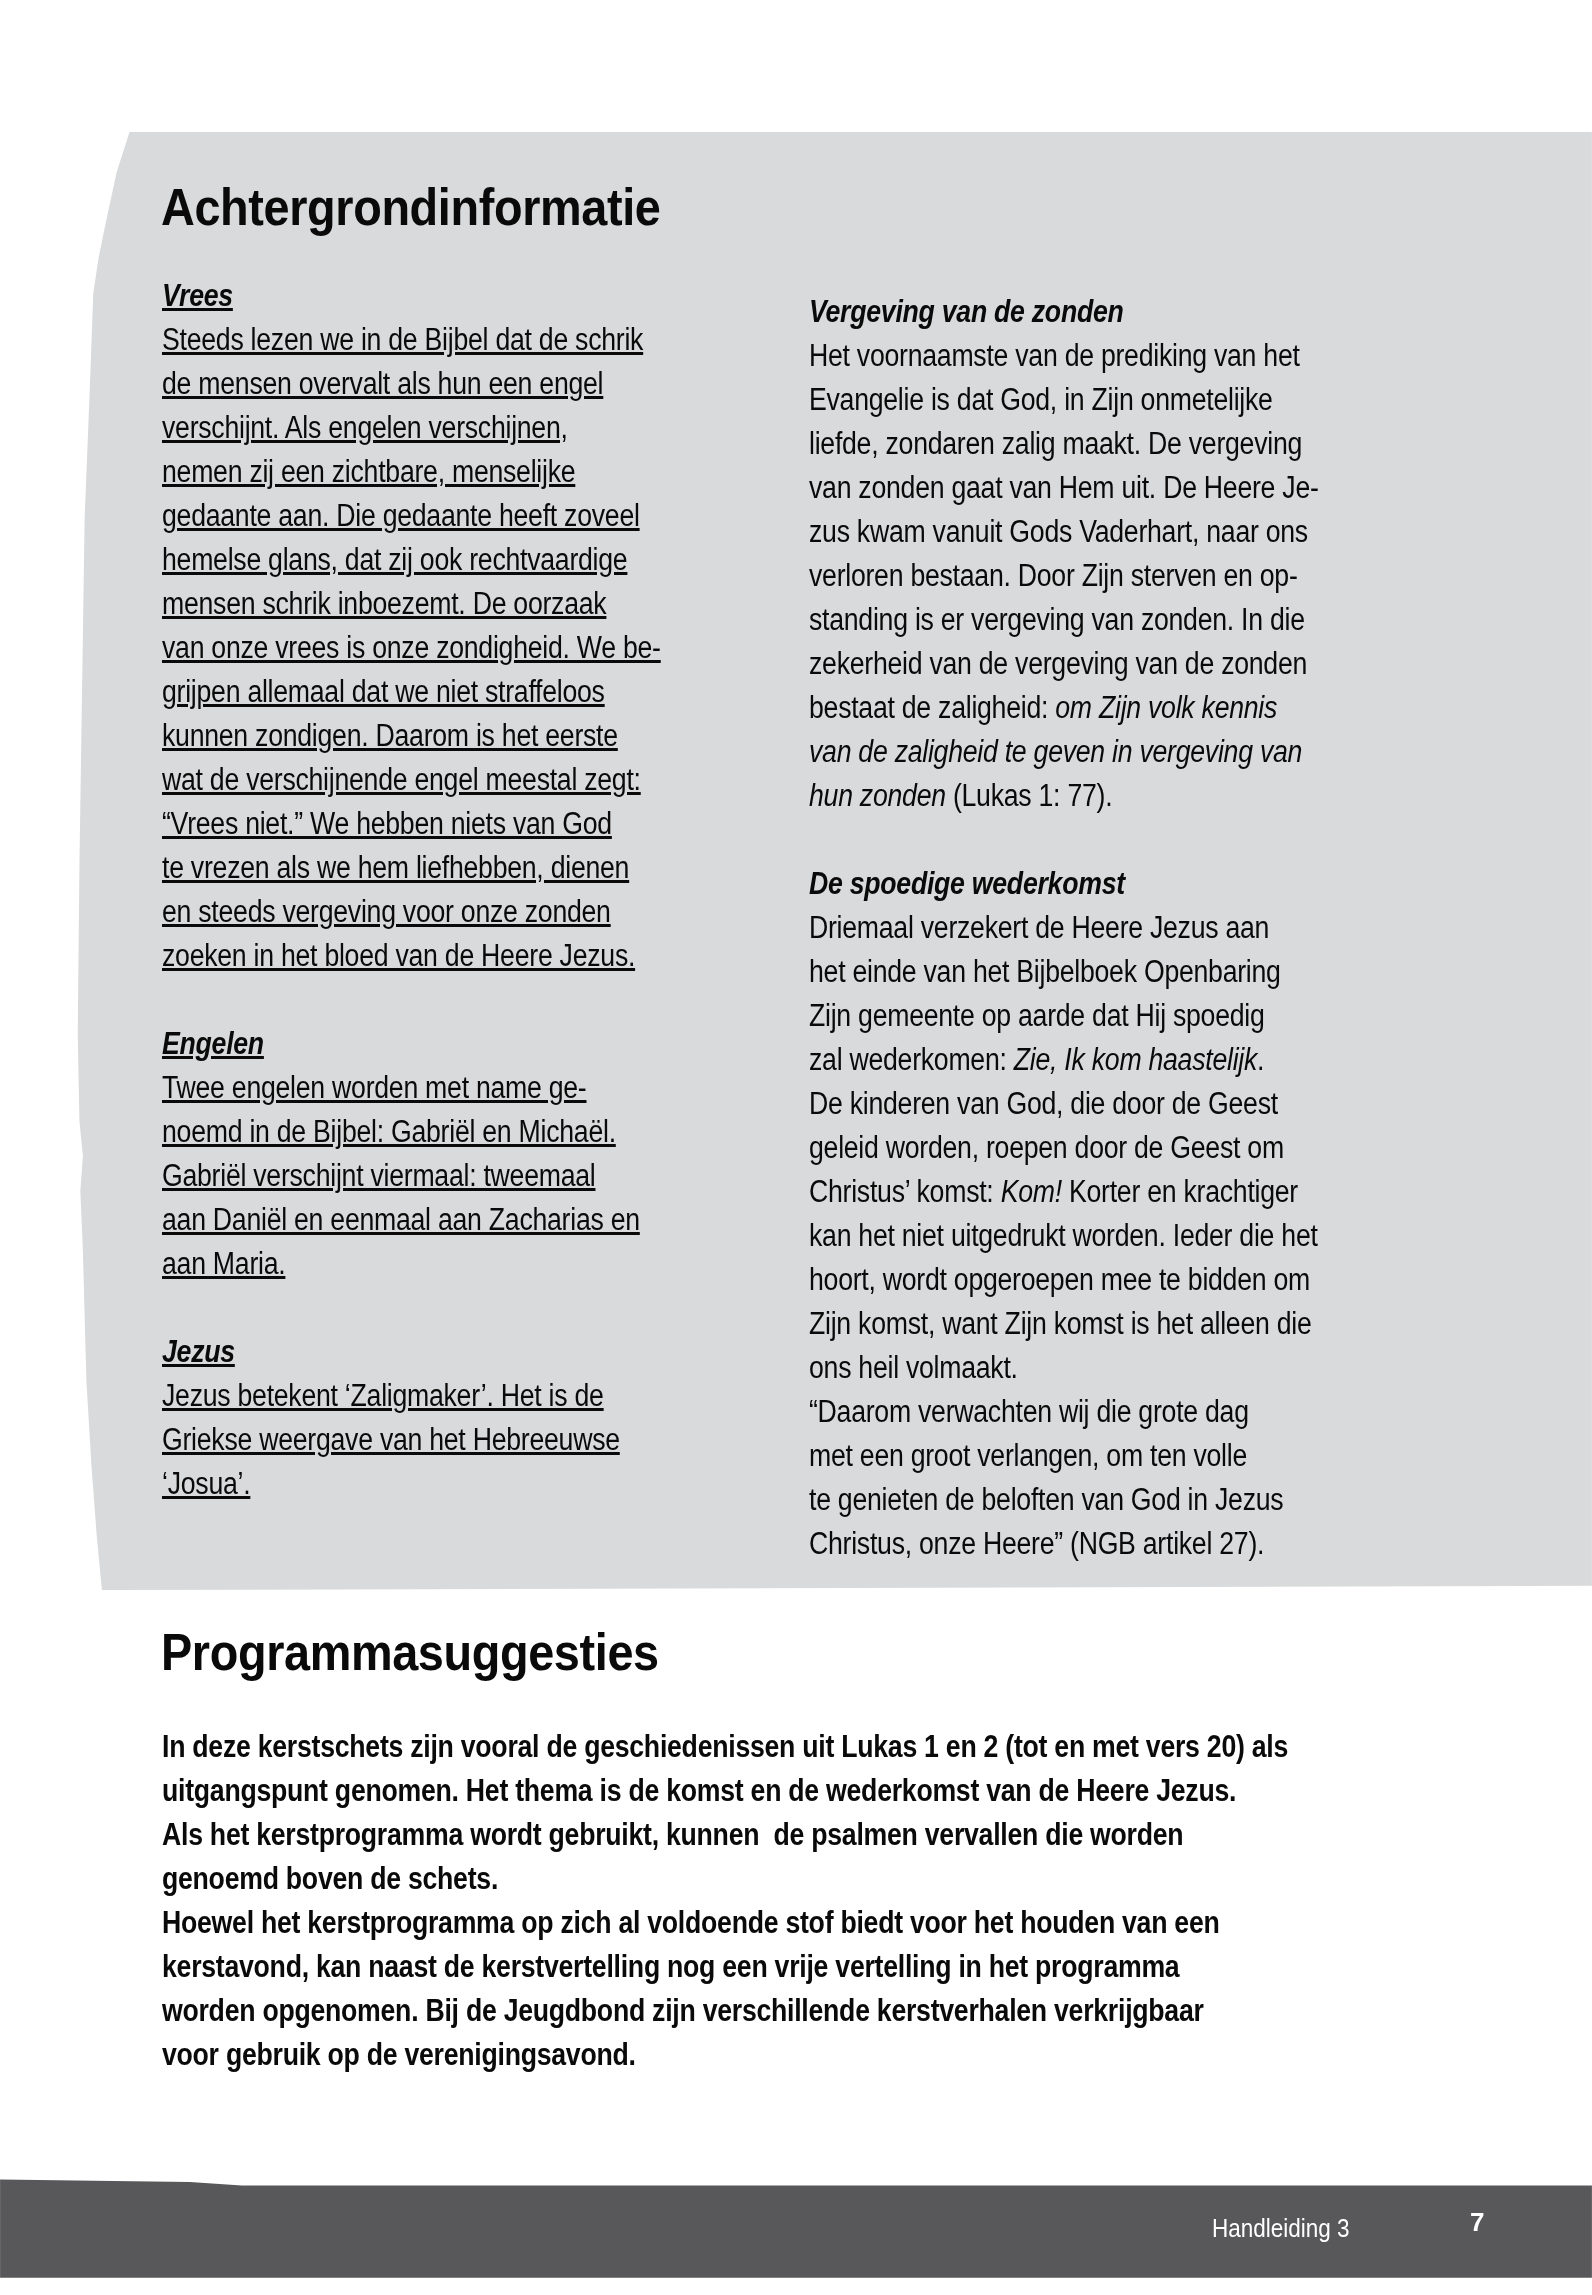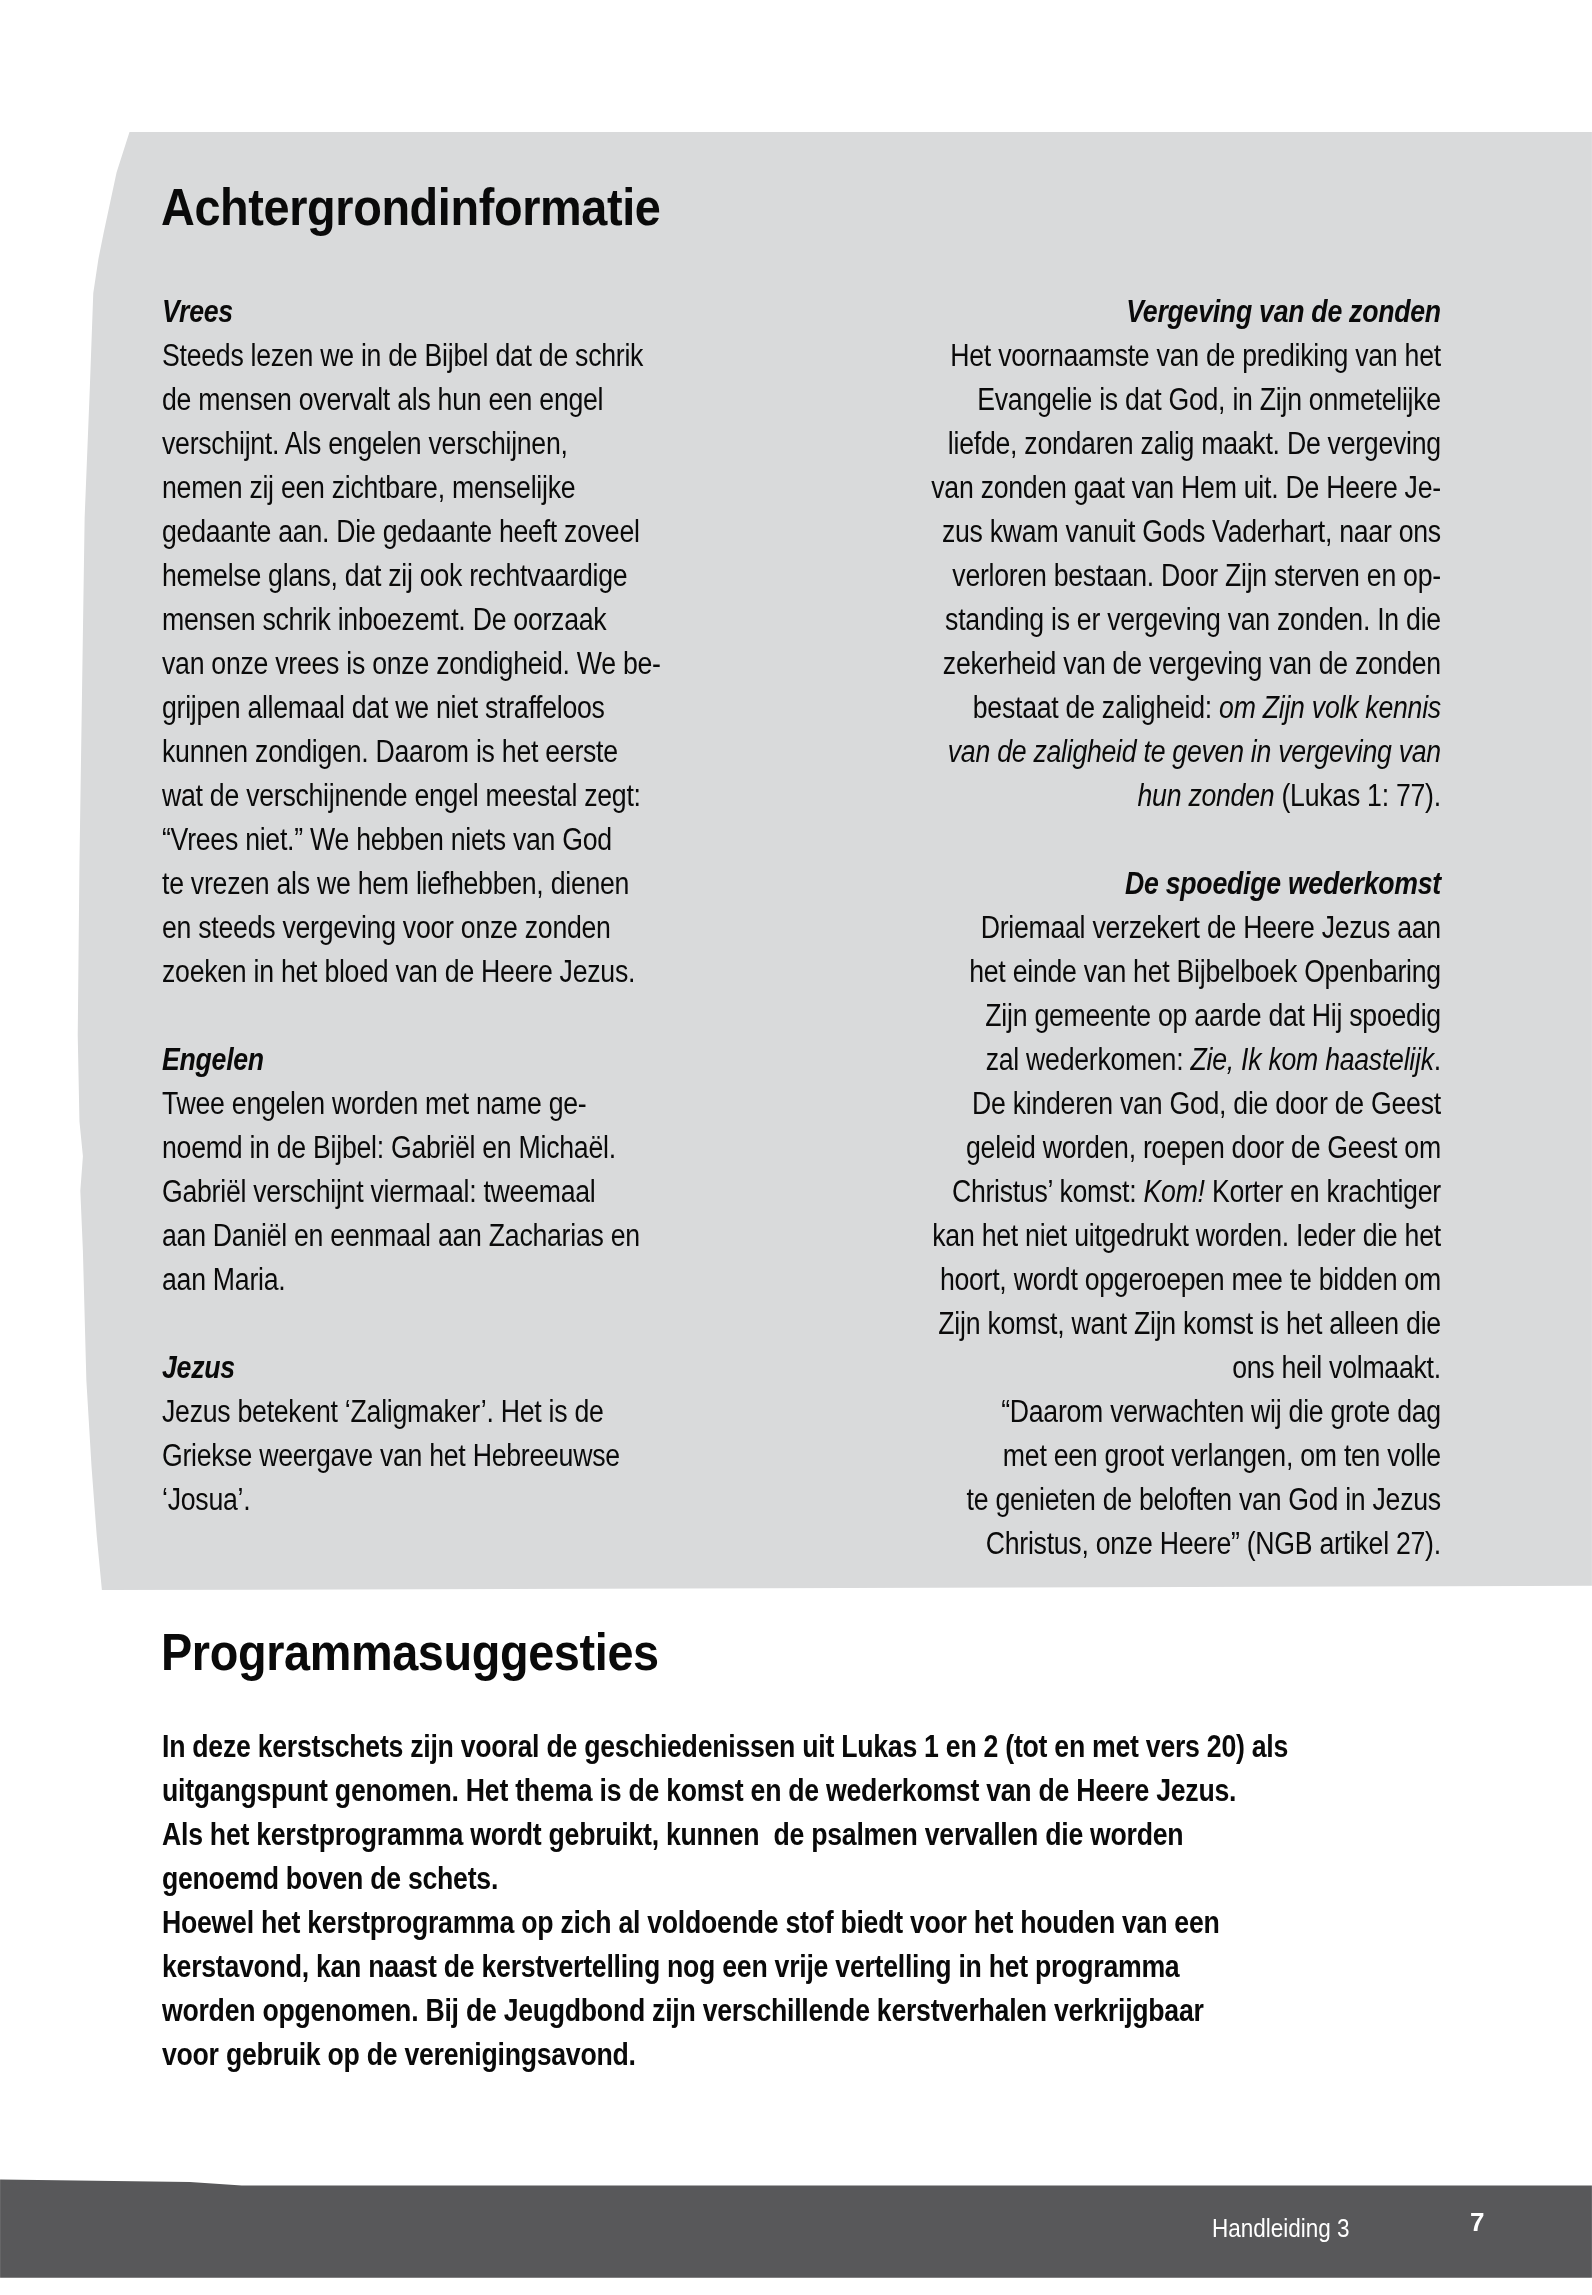--- a/index.html
+++ b/index.html
@@ -44,21 +44,21 @@
 </head>
 <body>
 
 <svg class="graybox" viewBox="0 0 1845 2660" xmlns="http://www.w3.org/2000/svg">
   <path d="M150 153 L1845 153 L1845 1838 L118 1843 L112 1780 L106 1700 L100 1600 L96 1450 L93 1380 L96 1340 L92 1300 L90 1200 L92 1000 L95 800 L98 600 L104 450 L108 340 L114 300 L120 270 L135 200 Z" fill="#d9dadb"></path>
   <path d="M0 2526 L220 2529 L280 2533 L1845 2533 L1845 2640 L0 2640 Z" fill="#58585a"></path>
 </svg>
 
 <div class="h1" style="top:177px;">Achtergrondinformatie</div>
 
-<div class="col" style="left:162px; top:290px;">
+<div class="col" style="left:162px; top:274px;text-decoration:underline;">
   <span class="line sub">Vrees</span>
   <span class="line">Steeds lezen we in de Bijbel dat de schrik</span>
   <span class="line">de mensen overvalt als hun een engel</span>
   <span class="line">verschijnt. Als engelen verschijnen,</span>
   <span class="line">nemen zij een zichtbare, menselijke</span>
   <span class="line">gedaante aan. Die gedaante heeft zoveel</span>
   <span class="line">hemelse glans, dat zij ook rechtvaardige</span>
   <span class="line">mensen schrik inboezemt. De oorzaak</span>
   <span class="line">van onze vrees is onze zondigheid. We be-</span>
   <span class="line">grijpen allemaal dat we niet straffeloos</span>
@@ -75,21 +75,21 @@
   <span class="line">Gabriël verschijnt viermaal: tweemaal</span>
   <span class="line">aan Daniël en eenmaal aan Zacharias en</span>
   <span class="line">aan Maria.</span>
   <span class="gap"></span>
   <span class="line sub">Jezus</span>
   <span class="line">Jezus betekent ‘Zaligmaker’. Het is de</span>
   <span class="line">Griekse weergave van het Hebreeuwse</span>
   <span class="line">‘Josua’.</span>
 </div>
 
-<div class="col" style="left:832px; top:290px;text-align:right;">
+<div class="col" style="left:809px; top:290px;">
   <span class="line sub">Vergeving van de zonden</span>
   <span class="line">Het voornaamste van de prediking van het</span>
   <span class="line">Evangelie is dat God, in Zijn onmetelijke</span>
   <span class="line">liefde, zondaren zalig maakt. De vergeving</span>
   <span class="line">van zonden gaat van Hem uit. De Heere Je-</span>
   <span class="line">zus kwam vanuit Gods Vaderhart, naar ons</span>
   <span class="line">verloren bestaan. Door Zijn sterven en op-</span>
   <span class="line">standing is er vergeving van zonden. In die</span>
   <span class="line">zekerheid van de vergeving van de zonden</span>
   <span class="line"><span>bestaat de zaligheid: </span><span class="it">om Zijn volk kennis</span></span>

